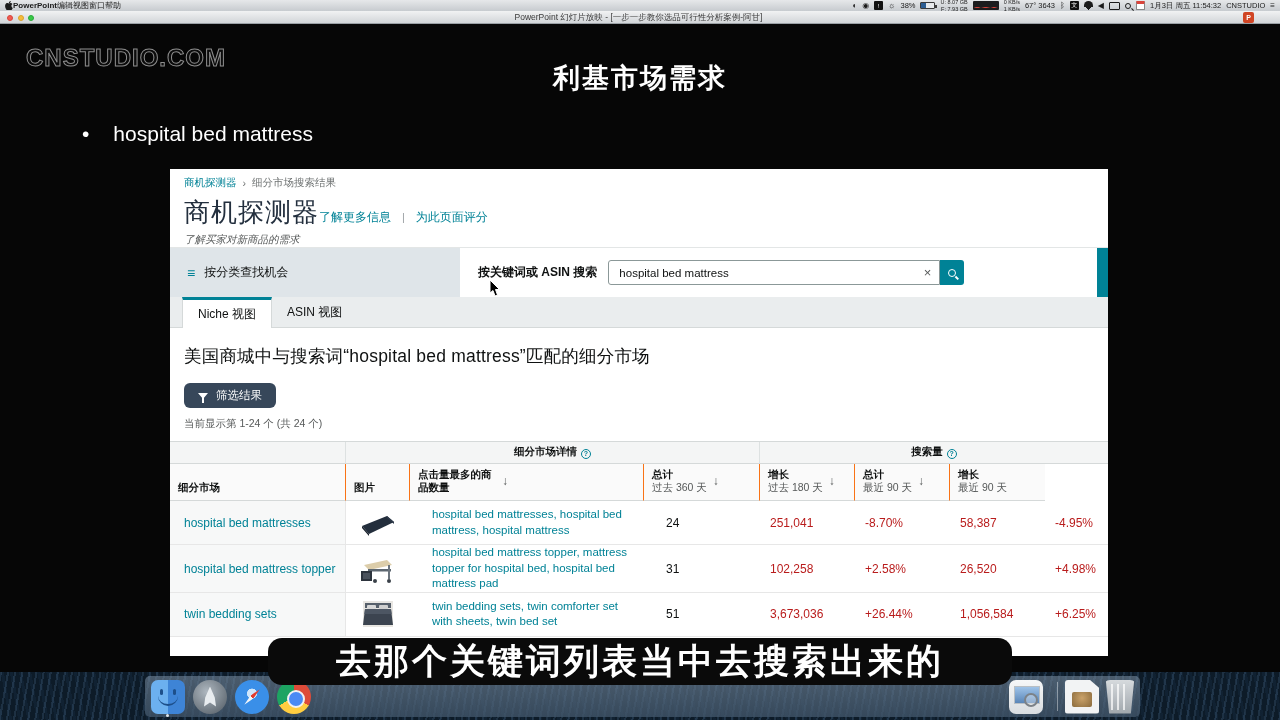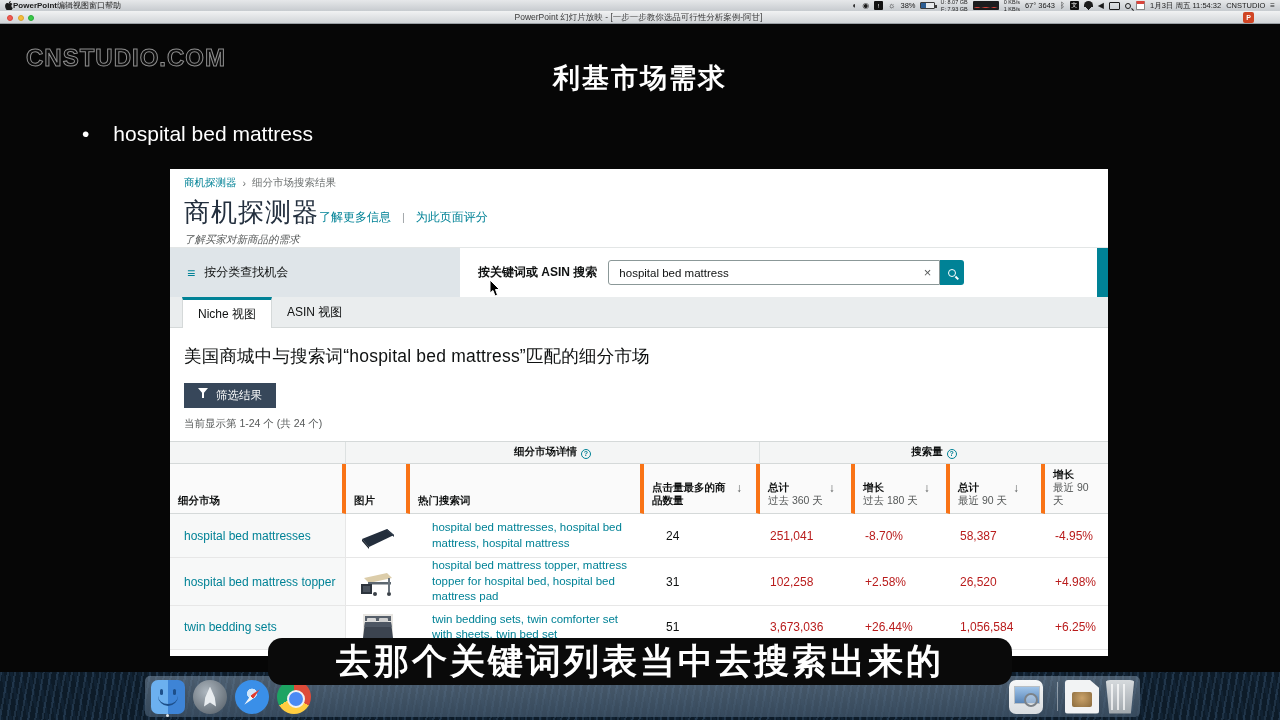--- a/index.html
+++ b/index.html
@@ -63,32 +63,32 @@
   .searchbox input{border:none;outline:none;flex:1;font-size:11.5px;font-family:inherit;color:#0f1111;background:transparent}
   .clear-x{color:#565959;font-size:13px;margin-left:6px;line-height:1}
   .sbtn{width:24px;height:25px;background:#008296;border-radius:0 3px 3px 0;display:flex;align-items:center;justify-content:center}
   .mag-w{width:8px;height:8px;border:1.6px solid #fff;border-radius:50%;position:relative}
   .mag-w::after{content:"";position:absolute;width:4px;height:1.6px;background:#fff;left:6px;top:7.5px;transform:rotate(45deg)}
   .edgeblock{position:absolute;right:0;top:0;width:11px;height:49px;background:#008296}
   .tabsrow{height:31px;background:#eaedee;display:flex;align-items:stretch;padding-left:12px;border-bottom:1px solid #d5d9d9}
   .tab{display:flex;align-items:center;padding:0 15px;font-size:12px;color:#0f1111}
   .tab.active{background:#fff;border-top:3px solid #008296;border-left:1px solid #d5d9d9;border-right:1px solid #d5d9d9;margin-bottom:-1px}
   .heading{padding:16px 14px 0;font-size:17.5px;color:#0f1111;letter-spacing:0.2px}
-  .filterbtn{margin:15px 14px 0;display:inline-flex;align-items:flex-start;gap:8px;background:#37475a;color:#fff;
-    font-size:11.5px;padding:5px 14px;border-radius:0}
+  .filterbtn{margin:15px 14px 0;display:inline-flex;align-items:flex-end;gap:8px;background:#37475a;color:#fff;
+    font-size:11.5px;padding:5px 14px;border-radius:6px}
   .funnel{width:10px;height:10px;background:#fff;clip-path:polygon(0 0,100% 0,60% 48%,60% 100%,40% 100%,40% 48%)}
   .count{padding:9px 14px 0;font-size:10.5px;color:#565959}
   .table{margin-top:10px;border-top:1px solid #d5d9d9}
   .cols{display:grid;grid-template-columns:176px 64px 234px 116px 95px 95px 95px 63px}
   .g-cell{font-size:10.5px;font-weight:bold;color:#0f1111;text-align:center;padding:3px 0 4px;background:#f4f5f5;
     border-bottom:1px solid #d5d9d9;border-right:1px solid #dde1e1}
   .g-cell:last-child{border-right:none}
   .info{display:inline-flex;width:10px;height:10px;border-radius:50%;border:1px solid #008296;color:#008296;
     font-size:7px;align-items:center;justify-content:center;margin-left:4px;vertical-align:-1px;font-weight:bold}
-  .h-cell{padding:4px 8px 6px;border-bottom:1px solid #d5d9d9;border-right:4px solid #f97316;background:#fafafa;
+  .h-cell{padding:4px 8px 6px;border-bottom:1px solid #d5d9d9;border-right:1px solid #f97316;background:#fafafa;
     display:flex;align-items:flex-end;gap:4px;font-size:10.5px}
   .h-cell:last-child{border-right:none}
   .h-label{font-weight:bold;color:#0f1111;line-height:1.25;display:block}
   .h-sub{font-weight:normal;color:#565959;display:block;line-height:1.25}
   .h-sub:empty{display:none}
   .sort{color:#565959;font-size:12px;align-self:center;margin-left:2px}
   .trow{border-bottom:1px solid #e7e7e7;min-height:44px;align-items:center;background:#fff}
   .t-niche{background:#f7f8f8;align-self:stretch;display:flex;align-items:center;padding-left:14px;
     border-right:1px solid #e7e7e7;color:#008296;font-size:12px}
   .t-img{display:flex;align-items:center;justify-content:center;padding:3px 0}
@@ -264,23 +264,20 @@
       </div>
 
       <div class="cols">
         <div class="h-cell">
             <span class="h-label">细分市场</span>
           </div>
         <div class="h-cell">
             <span class="h-label">图片</span>
           </div>
         <div class="h-cell">
-            <span class="h-label">热门搜索词</span>
-          </div>
-        <div class="h-cell">
           <span class="h-label" style="max-width:78px">点击量最多的商品数量</span>
           <span class="sort">↓</span>
         </div>
         <div class="h-cell">
           <span>
               <span class="h-label">总计</span>
               <span class="h-sub">过去 360 天</span>
             </span>
           <span class="sort">↓</span>
         </div>

